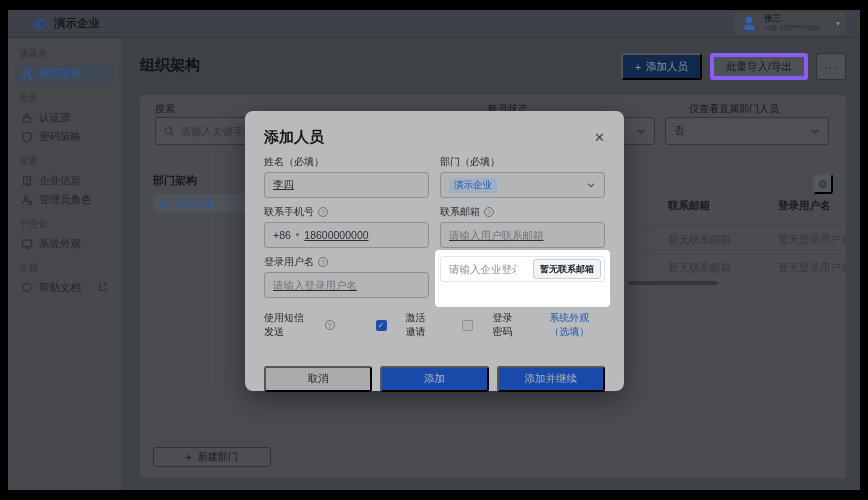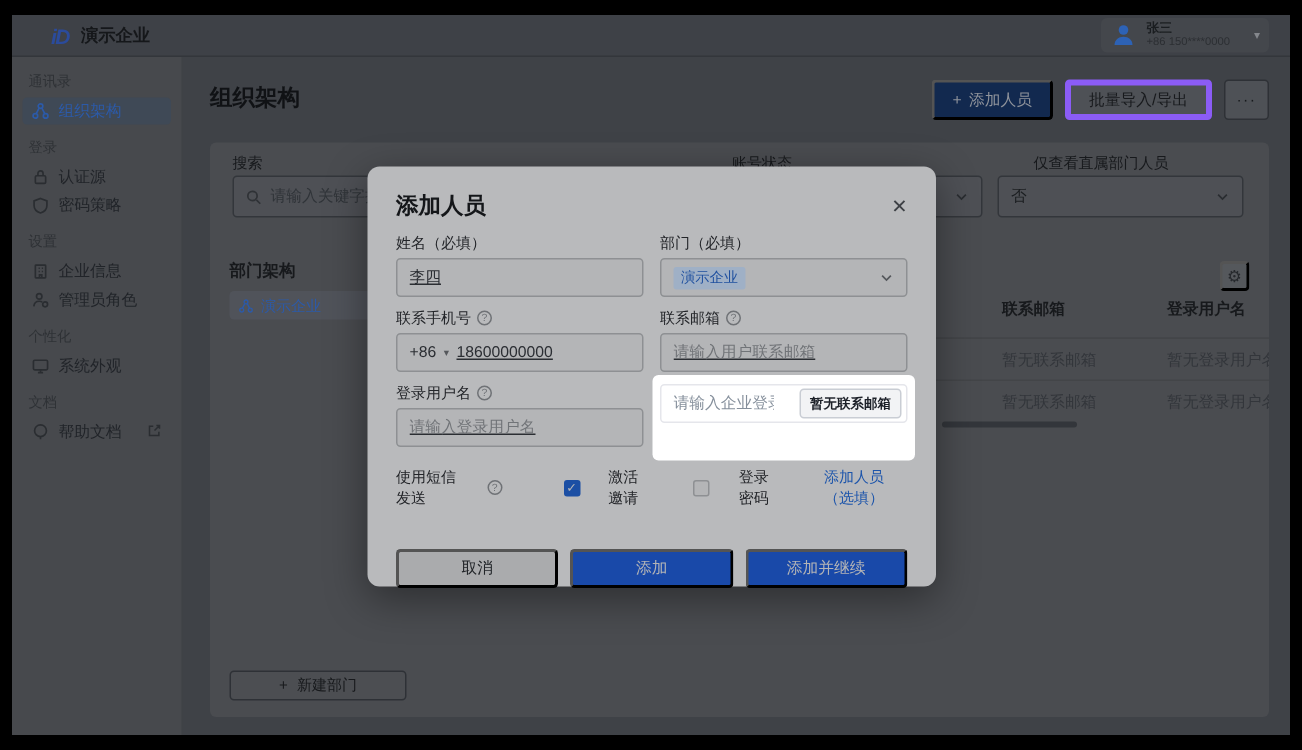--- a/index.html
+++ b/index.html
@@ -356,21 +356,21 @@
     </div>
 
     <div class="sms-row">
       <span>使用短信发送</span>
       <span class="qmark">?</span>
       <span style="width:4px"></span>
       <span class="cbx on">✓</span>
       <span class="cbx-label">激活邀请</span>
       <span class="cbx off"></span>
       <span class="cbx-label">登录密码</span>
-      <a class="more-link">添加人员（选填）</a>
+      <a class="more-link">系统外观（选填）</a>
     </div>
 
     <div class="m-btns">
       <button class="m-btn m-cancel">取消</button>
       <button class="m-btn m-primary">添加</button>
       <button class="m-btn m-primary">添加并继续</button>
     </div>
   </div>
 
 </div>

